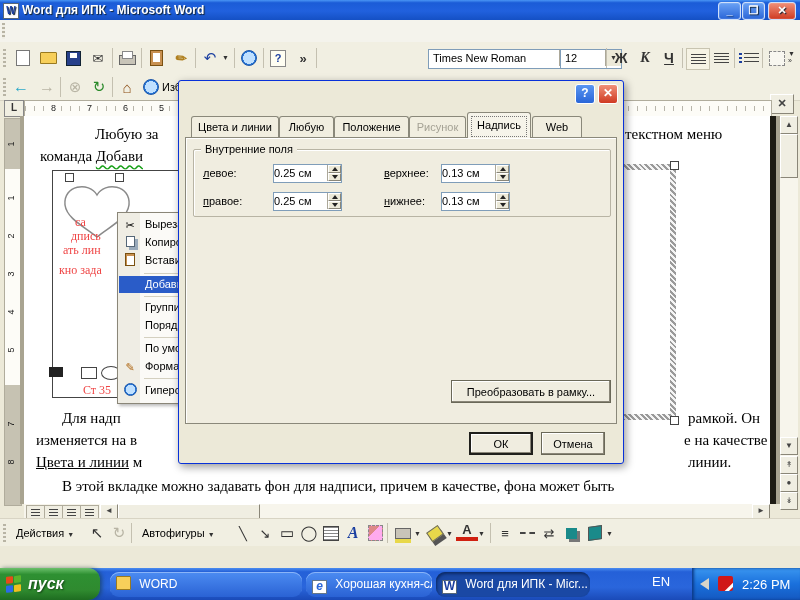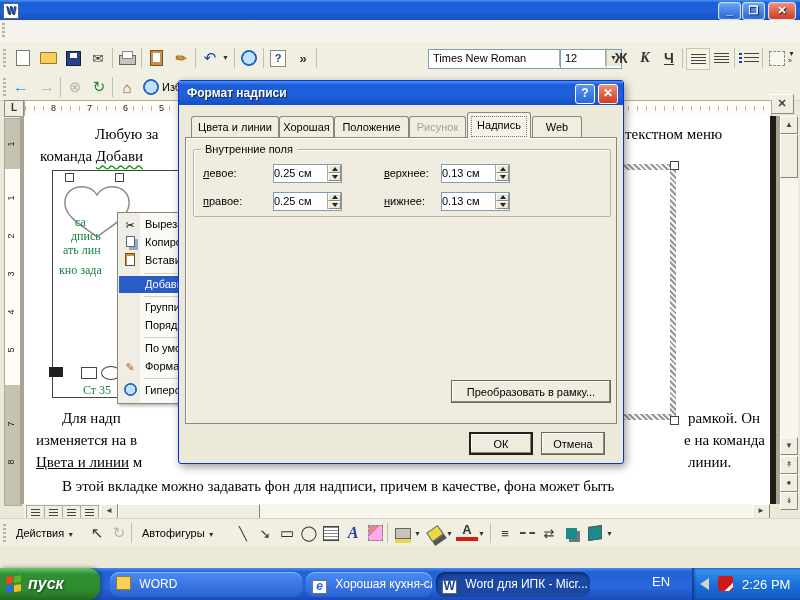--- a/index.html
+++ b/index.html
@@ -60,21 +60,21 @@
   .vseg{position:absolute;left:0;width:16px;background:#c6c2b2}
   .vnum{position:absolute;left:3px;transform:rotate(-90deg);font-size:9px;color:#222}
   
   .docbg{left:20px;top:116px;width:760px;height:388px;background:#a9a491}
   .page{left:24px;top:116px;width:746px;height:388px;background:#fff}
   .pedge{left:770px;top:116px;width:6px;height:388px;background:#1e1c14}
   .serif{font-family:"Liberation Serif","DejaVu Serif",serif;font-size:15px;color:#000;white-space:nowrap}
   .squig{text-decoration:underline;text-decoration-style:wavy;text-decoration-color:#17a017;text-underline-offset:3px}
   .pic{left:52px;top:170px;width:126px;height:226px;border:1px solid #444;background:#fff}
   .handle{width:7px;height:7px;background:#fff;border:1px solid #444}
-  .frag{font-family:"Liberation Serif",serif;font-size:12px;color:#15803d;white-space:nowrap}
+  .frag{font-family:"Liberation Serif",serif;font-size:12px;color:#ef4444;white-space:nowrap}
   .hatchbox{left:600px;top:164px;width:76px;height:256px;padding:0;
     background:repeating-linear-gradient(45deg,#9a9a9a 0 2px,#f4f4f4 2px 4px)}
   .hatchbox .inner{position:absolute;left:6px;top:6px;right:6px;bottom:6px;background:#fff}
   
   .sbtn{background:#f0eee2;border:1px solid;border-color:#fff #8a8678 #8a8678 #fff;
     text-align:center;color:#444;font-size:8px;line-height:15px}
   .vscroll{left:780px;top:116px;width:18px;height:388px;background:#f7f5ec}
   .hscrollrow{left:24px;top:504px;width:746px;height:14px;background:#f7f5ec}
   .viewbtn{width:17px;height:12px;background:#f0eee2;border:1px solid #b0ac9c;
     display:flex;align-items:center;justify-content:center}
@@ -144,20 +144,21 @@
     box-shadow:inset -1px -1px 0 #8a8678,inset 1px 1px 0 #fff;font-size:11px;text-align:center;
     line-height:22px;box-sizing:border-box}
   .btnc.def{border:2px solid #20201c;line-height:20px}
   .btnc.dis{color:#a5a295;border-color:#8a8878}
 </style>
 </head>
 <body>
 
 <div class="abs titlebar">
   <div class="abs appicon">W</div>
+  <span class="abs" style="left:22px">Word для  ИПК - Microsoft Word</span>
   <div class="abs wbtn" style="left:718px">_</div>
   <div class="abs wbtn" style="left:742px">❐</div>
   <div class="abs wbtn close" style="left:768px;width:26px">✕</div>
 </div>
 
 <div class="abs menubar">
   <div class="abs grip" style="left:2px;top:3px;height:16px"></div>
 </div>
 
 <div class="abs tbar" style="left:0;top:42px;width:800px;height:32px">
@@ -292,21 +293,21 @@
 <div class="abs handle" style="left:670px;top:161px"></div>
 <div class="abs handle" style="left:670px;top:416px"></div>
 
 <div class="abs serif" style="left:62px;top:410px">Для надп</div>
 <div class="abs serif" style="left:36px;top:432px">изменяется на в</div>
 <div class="abs serif" style="left:36px;top:454px">
   <span style="text-decoration:underline">Цвета и линии</span>
   <span>м</span>
 </div>
 <div class="abs serif" style="left:688px;top:410px">рамкой. Он</div>
-<div class="abs serif" style="left:684px;top:432px">е на команда</div>
+<div class="abs serif" style="left:684px;top:432px">е на качестве</div>
 <div class="abs serif" style="left:688px;top:454px">линии.</div>
 <div class="abs serif" style="left:62px;top:478px;font-size:15px">В этой вкладке можно задавать фон для надписи, причем в качестве, фона может быть</div>
 
 <div class="abs pedge"></div>
 
 <div class="abs vscroll">
   <div class="abs sbtn" style="left:0;top:0;width:16px;height:16px">▲</div>
   <div class="abs sbtn" style="left:0;top:18px;width:16px;height:42px"></div>
   <div class="abs sbtn" style="left:0;top:321px;width:16px;height:16px">▼</div>
   <div class="abs sbtn" style="left:0;top:340px;width:16px;height:16px">↟</div>
@@ -455,28 +456,25 @@
     <span>Формат а</span>
   </div>
   <div class="csep" style="top:165px"></div>
   <div class="cmi" style="top:169px">
     <span class="ci"><span class="icgl" style="display:inline-block;width:11px;height:11px"></span></span>
     <span>Гиперссы</span>
   </div>
 </div>
 
 <div class="abs dlg">
-  <div class="dtitle">
-    <span>Формат надписи</span>
-  </div>
   <div class="dbtn" style="right:28px">?</div>
   <div class="dbtn close" style="right:5px">✕</div>
 
   <div class="tab" style="left:12px;width:86px">Цвета и линии</div>
-  <div class="tab" style="left:100px;width:53px">Хорошая</div>
+  <div class="tab" style="left:100px;width:53px">Любую</div>
   <div class="tab" style="left:155px;width:73px">Положение</div>
   <div class="tab disabled" style="left:230px;width:55px">Рисунок</div>
   <div class="tab active" style="left:288px;width:62px">
     <div class="focus"></div>
     <span>Надпись</span>
   </div>
   <div class="tab" style="left:353px;width:48px">Web</div>
 
   <div class="tpanel"></div>
   <div class="gbox"></div>

